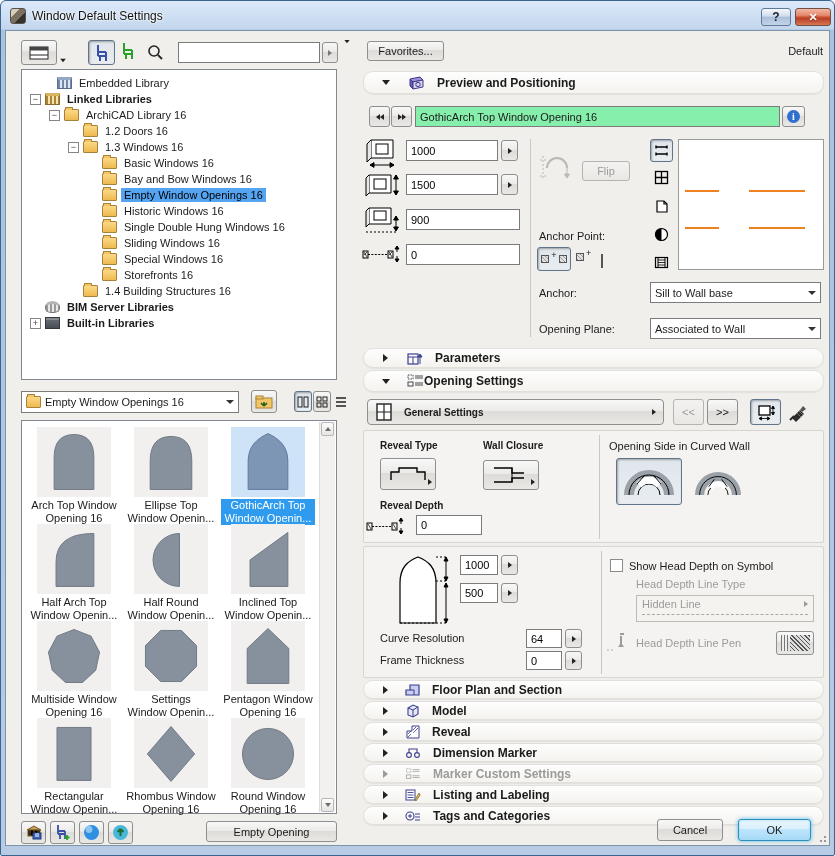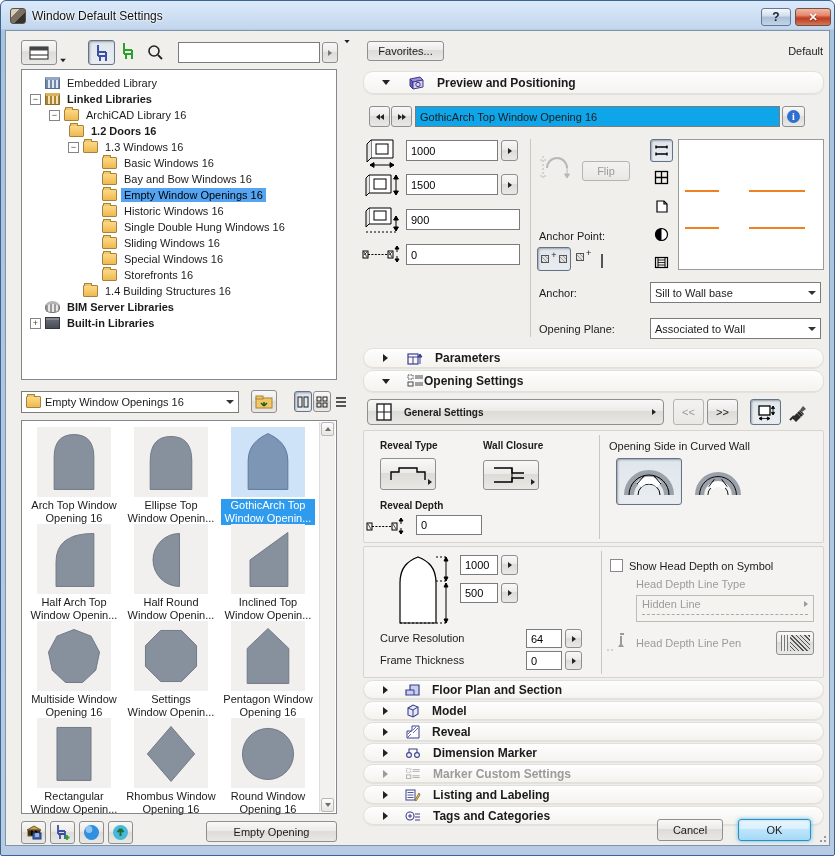--- a/index.html
+++ b/index.html
@@ -103,36 +103,36 @@
           <line x1="11" y1="11" x2="15" y2="15" stroke="#222" stroke-width="1.8"></line>
         </svg>
     </div>
     <input class="abs tfield" style="left: 172px; top: 11px; width: 142px; height: 21px;" value="">
     <div class="abs btn" style="left:316px;top:11px;width:16px;height:21px;">
         <span class="tri-right sm" style="border-left-color:#777;"></span>
       </div>
     <div class="abs tri-down" style="left:337px;top:8px;transform:scale(.65);"></div>
 
     <div class="abs whitebox" style="left:15px;top:38px;width:316px;height:311px;padding-top:5px;overflow:hidden;" id="tree-box">
-        <div class="tree-row" style="padding-left: 8px;">
+        <div class="tree-row" style="padding-left: 20px;">
           <span class="expander hidden"></span>
           <span class="ticon icon-embedded-library"></span>
           <span class="tlabel">Embedded Library</span>
         </div>
         <div class="tree-row" style="padding-left: 8px;">
           <span class="expander">−</span>
           <span class="ticon icon-linked-libraries"></span>
           <span class="tlabel bold">Linked Libraries</span>
         </div>
         <div class="tree-row" style="padding-left: 27px;">
           <span class="expander">−</span>
           <span class="ticon icon-folder"></span>
           <span class="tlabel">ArchiCAD Library 16</span>
         </div>
-        <div class="tree-row" style="padding-left: 32px; font-weight: bold;">
+        <div class="tree-row" style="padding-left: 46px;">
           <span class="expander hidden"></span>
           <span class="ticon icon-folder"></span>
           <span class="tlabel">1.2 Doors 16</span>
         </div>
         <div class="tree-row" style="padding-left: 46px;">
           <span class="expander">−</span>
           <span class="ticon icon-folder"></span>
           <span class="tlabel">1.3 Windows 16</span>
         </div>
         <div class="tree-row" style="padding-left: 65px;">
@@ -411,21 +411,21 @@
     </div>
 
     <div class="abs btn" style="left:363px;top:75px;width:21px;height:21px;">
       <span class="tri-right sm" style="transform:rotate(180deg);"></span>
         <span class="tri-right sm" style="transform:rotate(180deg);"></span>
     </div>
     <div class="abs btn" style="left:385px;top:75px;width:21px;height:21px;">
       <span class="tri-right sm"></span>
         <span class="tri-right sm"></span>
     </div>
-    <div class="abs tfield" style="left:409px;top:75px;width:365px;height:21px;display:flex;align-items:center;background:#0ea5e9;">
+    <div class="abs tfield" style="left:409px;top:75px;width:365px;height:21px;display:flex;align-items:center;background:#86efac;">
         <span>GothicArch Top Window Opening 16</span>
       </div>
     <div class="abs btn" style="left:776px;top:75px;width:23px;height:21px;">
       <span style="width:13px;height:13px;border-radius:50%;background:#2f6fd0;color:#fff;font-weight:bold;font-size:10px;display:flex;align-items:center;justify-content:center;font-family:'Liberation Serif',serif;">i</span>
     </div>
 
     <div class="abs" style="left:358px;top:107px;width:38px;height:30px;">
       <svg width="36" height="30" viewBox="0 0 36 30">
           <path d="M7,2 h22 v18 h-22 z" fill="#fff" stroke="#000"></path>
           <path d="M7,2 l-4,4 v18 l4,-4" fill="#e8e8e8" stroke="#000"></path>

